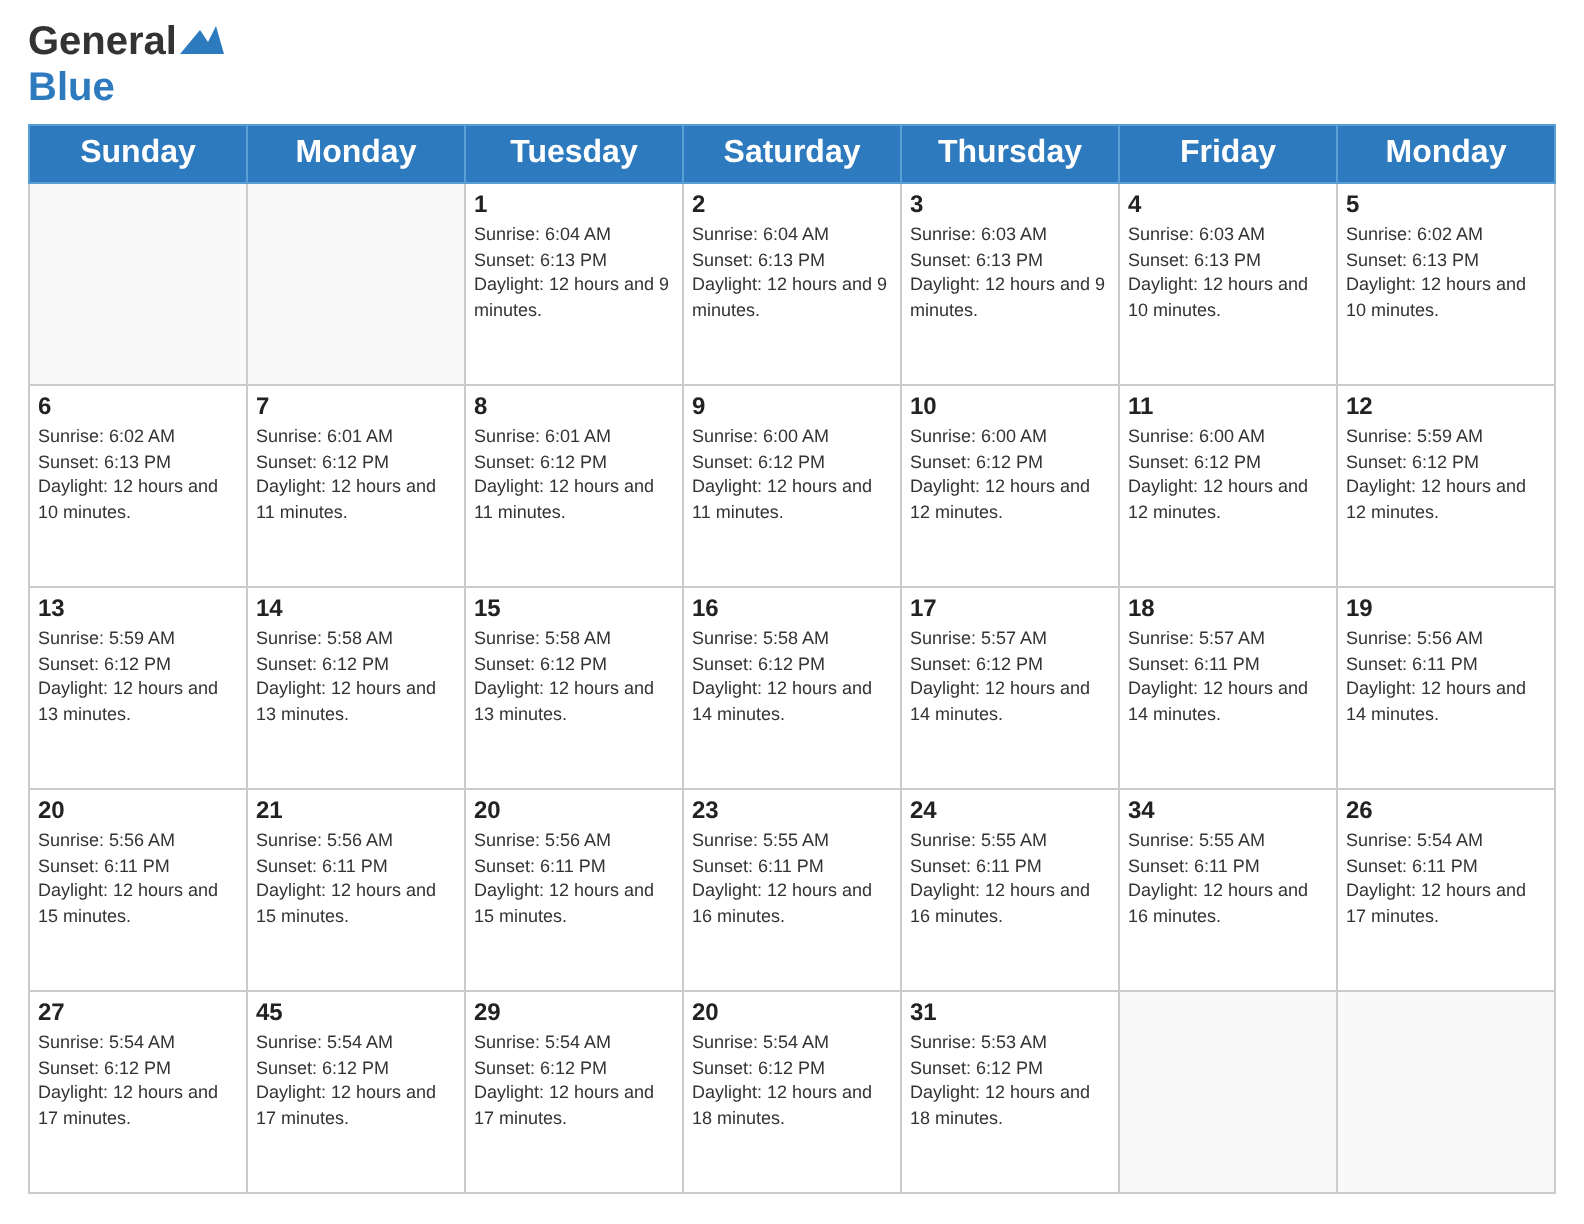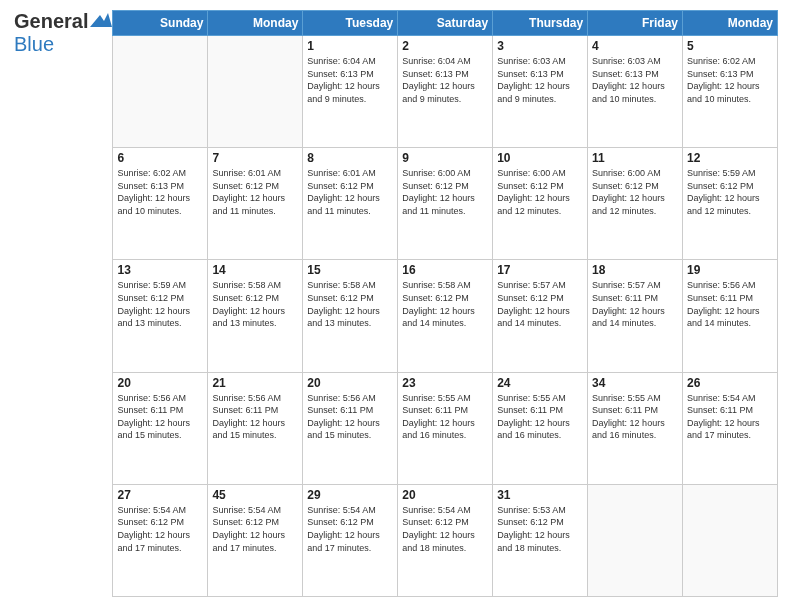--- a/index.html
+++ b/index.html
@@ -8,21 +8,21 @@
       background: #fff;
       width: 792px;
       height: 612px;
       overflow: hidden;
     }
     .page {
       width: 792px;
       height: 607px;
       padding: 10px 14px;
       display: flex;
-      flex-direction: row;
+      flex-direction: column;
     }
     .header {
       display: flex;
       justify-content: space-between;
       align-items: flex-start;
       margin-bottom: 6px;
     }
     .title-block {
       text-align: right;
     }
@@ -38,25 +38,25 @@
     }
     .calendar {
       flex: 1;
       border-collapse: collapse;
       width: 100%;
       table-layout: fixed;
     }
     .calendar th {
       background: #2e7abf;
       color: #fff;
-      font-size: 12px;
+      font-size: 16px;
       font-weight: bold;
       padding: 5px 4px;
       border: 1px solid #5a9fd4;
-      text-align: right;
+      text-align: center;
     }
     .calendar td {
       border: 1px solid #ccc;
       vertical-align: top;
       padding: 3px 4px;
       font-size: 9.5px;
       color: #333;
       height: 88px;
     }
     .day-num {
@@ -87,21 +87,21 @@
 <div class="page">
   <div class="header">
     <div class="logo-wrapper">
       <div class="logo-line1">
         <span style="font-size:20px;font-weight:bold;color:#333;">General</span>
         <svg width="22" height="16" viewBox="0 0 22 16" style="margin-left:2px;margin-top:-2px;">
           <polygon points="0,14 10,2 14,8 18,0 22,14" fill="#2e7abf"></polygon>
         </svg>
       </div>
       <div>
-        <span style="font-size:20px;font-weight:normal;color:#2e7abf;">Blue</span>
+        <span style="font-size:20px;font-weight:bold;color:#2e7abf;">Blue</span>
       </div>
     </div>
     <div class="title-block">
       <div class="month-title"></div>
       <div class="subtitle"></div>
     </div>
   </div>
 
   <table class="calendar">
     <thead>

